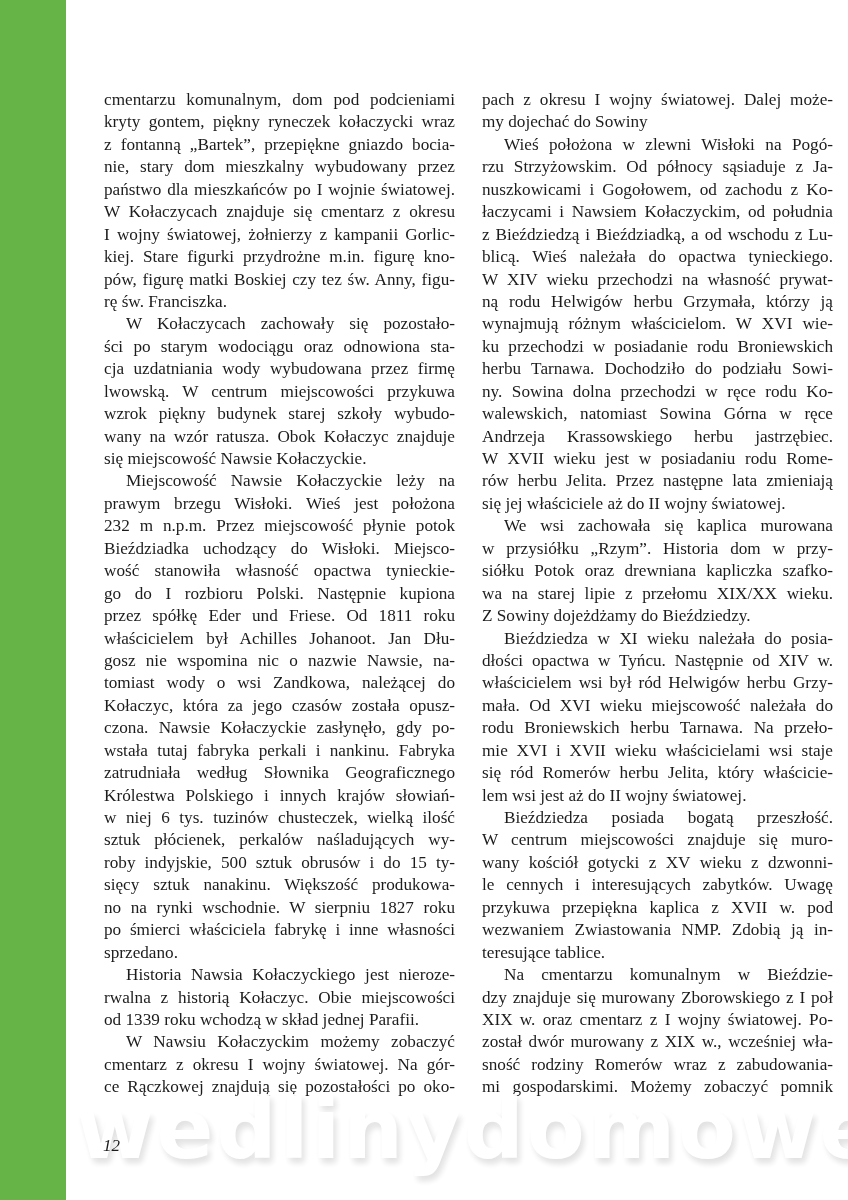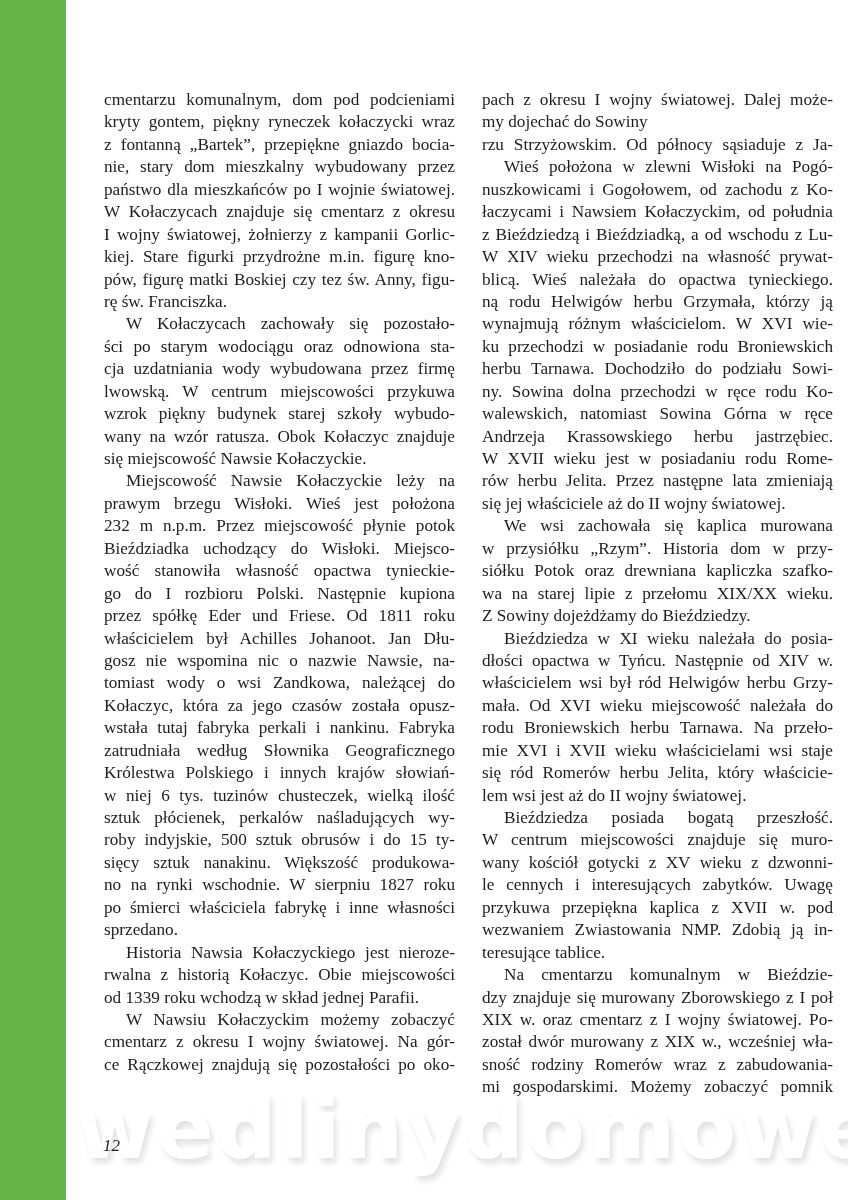--- a/index.html
+++ b/index.html
@@ -100,47 +100,48 @@
     <span class="line">prawym brzegu Wisłoki. Wieś jest położona</span>
     <span class="line">232 m n.p.m. Przez miejscowość płynie potok</span>
     <span class="line">Bieździadka uchodzący do Wisłoki. Miejsco-</span>
     <span class="line">wość stanowiła własność opactwa tynieckie-</span>
     <span class="line">go do I rozbioru Polski. Następnie kupiona</span>
     <span class="line">przez spółkę Eder und Friese. Od 1811 roku</span>
     <span class="line">właścicielem był Achilles Johanoot. Jan Dłu-</span>
     <span class="line">gosz nie wspomina nic o nazwie Nawsie, na-</span>
     <span class="line">tomiast wody o wsi Zandkowa, należącej do</span>
     <span class="line">Kołaczyc, która za jego czasów została opusz-</span>
+    <span class="line">czona. Nawsie Kołaczyckie zasłynęło, gdy po-</span>
     <span class="line">wstała tutaj fabryka perkali i nankinu. Fabryka</span>
     <span class="line">zatrudniała według Słownika Geograficznego</span>
     <span class="line">Królestwa Polskiego i innych krajów słowiań-</span>
     <span class="line">w niej 6 tys. tuzinów chusteczek, wielką ilość</span>
     <span class="line">sztuk płócienek, perkalów naśladujących wy-</span>
     <span class="line">roby indyjskie, 500 sztuk obrusów i do 15 ty-</span>
     <span class="line">sięcy sztuk nanakinu. Większość produkowa-</span>
     <span class="line">no na rynki wschodnie. W sierpniu 1827 roku</span>
     <span class="line">po śmierci właściciela fabrykę i inne własności</span>
     <span class="line last">sprzedano.</span>
     <span class="line indent">Historia Nawsia Kołaczyckiego jest nieroze-</span>
     <span class="line">rwalna z historią Kołaczyc. Obie miejscowości</span>
     <span class="line last">od 1339 roku wchodzą w skład jednej Parafii.</span>
     <span class="line indent">W Nawsiu Kołaczyckim możemy zobaczyć</span>
     <span class="line">cmentarz z okresu I wojny światowej. Na gór-</span>
     <span class="line">ce Rączkowej znajdują się pozostałości po oko-</span>
   </div>
 <div class="column col-right">
     <span class="line">pach z okresu I wojny światowej. Dalej może-</span>
     <span class="line last">my dojechać do Sowiny</span>
+    <span class="line indent">Wieś położona w zlewni Wisłoki na Pogó-</span>
     <span class="line">rzu Strzyżowskim. Od północy sąsiaduje z Ja-</span>
-    <span class="line indent">Wieś położona w zlewni Wisłoki na Pogó-</span>
     <span class="line">nuszkowicami i Gogołowem, od zachodu z Ko-</span>
     <span class="line">łaczycami i Nawsiem Kołaczyckim, od południa</span>
     <span class="line">z Bieździedzą i Bieździadką, a od wschodu z Lu-</span>
+    <span class="line">blicą. Wieś należała do opactwa tynieckiego.</span>
     <span class="line">W XIV wieku przechodzi na własność prywat-</span>
-    <span class="line">blicą. Wieś należała do opactwa tynieckiego.</span>
     <span class="line">ną rodu Helwigów herbu Grzymała, którzy ją</span>
     <span class="line">wynajmują różnym właścicielom. W XVI wie-</span>
     <span class="line">ku przechodzi w posiadanie rodu Broniewskich</span>
     <span class="line">herbu Tarnawa. Dochodziło do podziału Sowi-</span>
     <span class="line">ny. Sowina dolna przechodzi w ręce rodu Ko-</span>
     <span class="line">walewskich, natomiast Sowina Górna w ręce</span>
     <span class="line">Andrzeja Krassowskiego herbu jastrzębiec.</span>
     <span class="line">W XVII wieku jest w posiadaniu rodu Rome-</span>
     <span class="line">rów herbu Jelita. Przez następne lata zmieniają</span>
     <span class="line last">się jej właściciele aż do II wojny światowej.</span>

